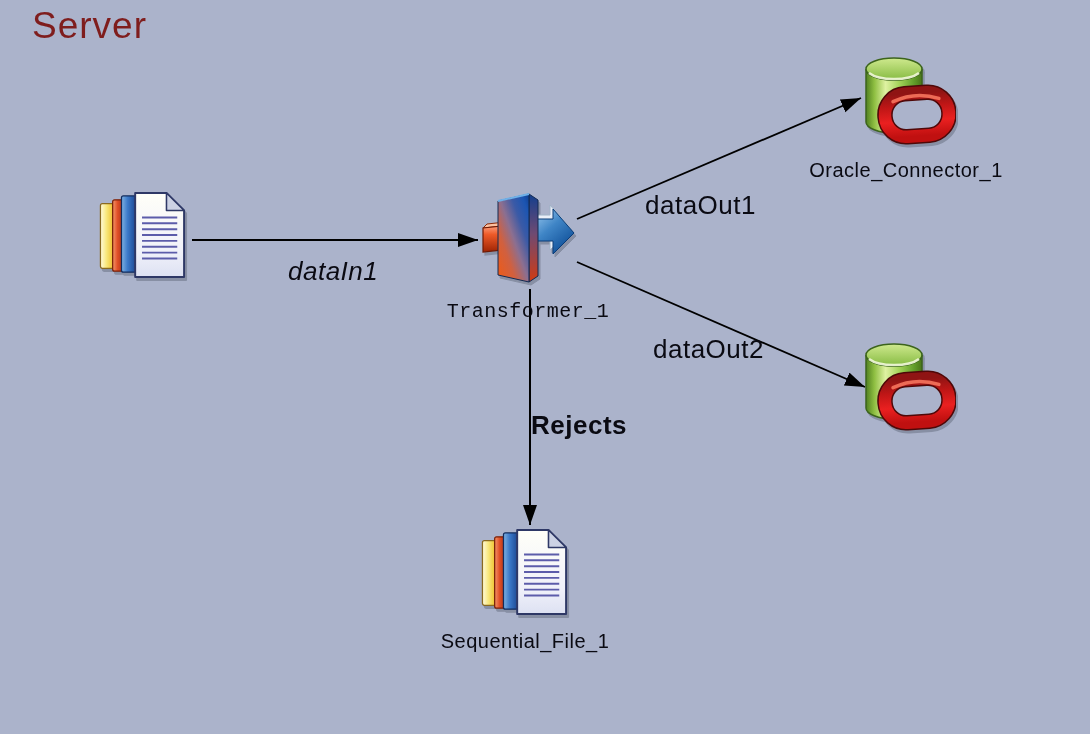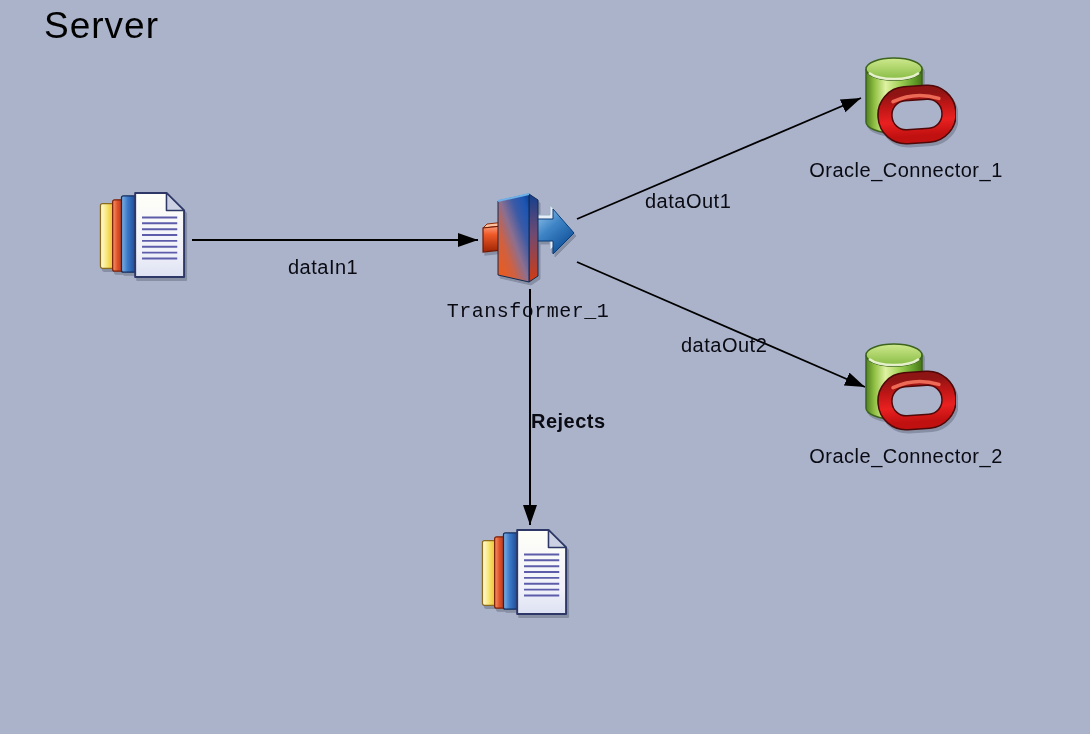--- a/index.html
+++ b/index.html
@@ -1,24 +1,24 @@
 <!DOCTYPE html>
 <html><head>
 <meta charset="utf-8">
 <style>
   html,body{margin:0;padding:0;background:#abb3cb;}
   .canvas{position:relative;width:1090px;height:734px;background:#abb3cb;overflow:hidden;
           font-family:"Liberation Sans",sans-serif;}
-  .watermark{position:absolute;left:44px;top:5px;font-size:37px;color:#000000;
+  .watermark{position:absolute;left:32px;top:5px;font-size:37px;color:#7f1d1d;
              letter-spacing:1px;user-select:none;}
   .links-layer{position:absolute;left:0;top:0;}
   .node{position:absolute;width:230px;display:flex;flex-direction:column;align-items:center;}
   .node-icon{filter:drop-shadow(2px 3px 0 rgba(75,85,100,.38));}
   .node-label{margin-top:11px;font-size:20px;color:#0a0a12;white-space:nowrap;letter-spacing:.5px;}
-  .link-label{position:absolute;font-size:20px;color:#0a0a12;white-space:nowrap;letter-spacing:.5px;}
+  .link-label{position:absolute;font-size:26px;color:#0a0a12;white-space:nowrap;letter-spacing:.5px;}
 </style>
 </head>
 <body>
 
 <svg width="0" height="0" style="position:absolute" aria-hidden="true">
   <defs>
 
     <linearGradient id="gYel" x1="0" y1="0" x2="1" y2="0">
       <stop offset="0" stop-color="#fffbdf"></stop>
         <stop offset=".4" stop-color="#f8e87e"></stop>
@@ -159,27 +159,27 @@
     <svg class="node-icon" width="100" height="96">
       <use href="#sym-oracle"></use>
       </svg>
     <div class="node-label">Oracle_Connector_1</div>
   </div>
 
   <div class="node" style="left:791px;top:338px;">
     <svg class="node-icon" width="100" height="96">
       <use href="#sym-oracle"></use>
       </svg>
-    <div class="node-label">Oracle_Connector_2</div>
   </div>
 
   <div class="node" style="left:410px;top:527px;">
     <svg class="node-icon" width="90" height="92">
       <use href="#sym-seqfile"></use>
       </svg>
+    <div class="node-label">Sequential_File_1</div>
   </div>
 
-  <div class="link-label" style="left:288px;top:256px;">dataIn1</div>
+  <div class="link-label" style="left:288px;top:256px;font-style:italic;">dataIn1</div>
   <div class="link-label" style="left:645px;top:190px;">dataOut1</div>
-  <div class="link-label" style="left:653px;top:334px;margin-left:28px;">dataOut2</div>
+  <div class="link-label" style="left:653px;top:334px;">dataOut2</div>
   <div class="link-label" style="left:531px;top:410px;font-weight:bold;">Rejects</div>
 
 </div>
 
 </body></html>

